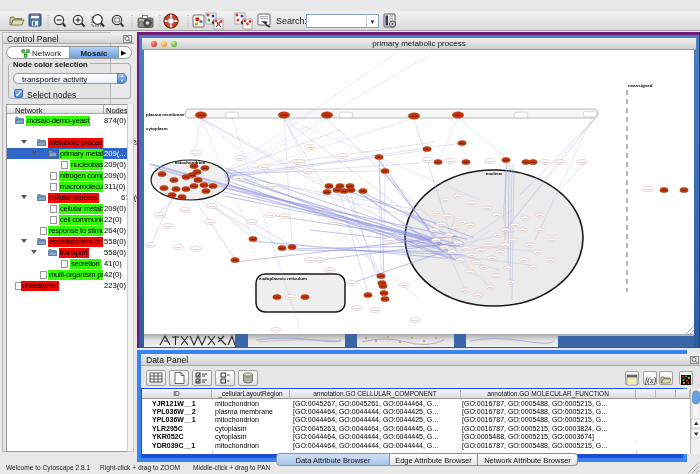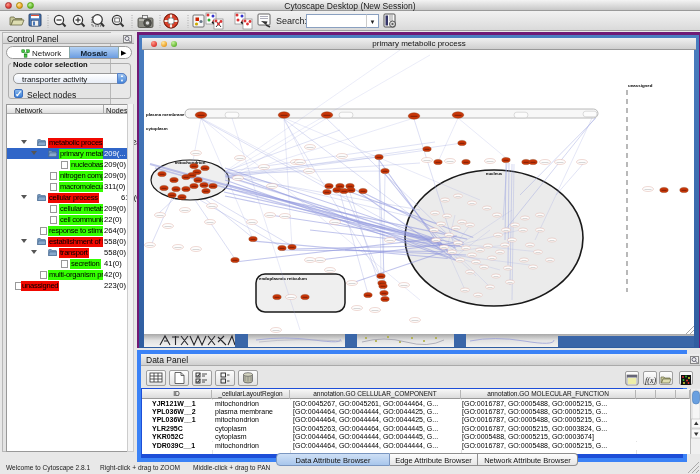--- a/index.html
+++ b/index.html
@@ -63,26 +63,20 @@
 .dcell{position:absolute;top:0;overflow:hidden;height:8.4px;}
 #dscroll{left:549px;top:35px;width:11px;height:65px;background:#f0f0f0;border-left:1px solid #bbb;}
 
 .btab{position:absolute;top:0;height:13px;z-index:6;font-size:7.5px;line-height:13px;text-align:center;color:#111;border:1px solid #8f8f8f;background:linear-gradient(#fdfdfd,#e6e6e6);}
 
 #statusbar{left:0;top:462px;width:700px;height:12px;z-index:1;font-size:6.6px;color:#222;}
 </style></head>
 <body>
 <div id="win">
 
-  <div id="titlebar" class="abs">
-    <div class="light abs" style="left:5px;background:radial-gradient(circle at 35% 30%,#ff9a8a,#e3433b 60%,#b02020);border:0.5px solid #a33;"></div>
-    <div class="light abs" style="left:16px;background:radial-gradient(circle at 35% 30%,#ffe9a0,#f0a832 60%,#c07d10);border:0.5px solid #a80;"></div>
-    <div class="light abs" style="left:27px;background:radial-gradient(circle at 35% 30%,#c6f0a0,#6fc03c 60%,#3f8a1a);border:0.5px solid #5a1;"></div>
-    <div id="title" class="abs">Cytoscape Desktop (New Session)</div>
-  </div>
 
   <div id="toolbar" class="abs">
     <svg class="abs" style="left:0;top:0" width="700" height="20" viewBox="0 0 700 20">
 
       <g transform="translate(10,4)">
         <path d="M0 10 L0 3 Q0 2 1 2 L4 2 L5 3.5 L12 3.5 L12 5 L3 5 L1.2 10 Z" fill="#c8c89a" stroke="#6b6b45" stroke-width="0.8"></path>
         <path d="M1.2 10 L3.2 5 L14 5 L12 10 Z" fill="#dedeb2" stroke="#6b6b45" stroke-width="0.8"></path>
       </g>
 
       <g transform="translate(29,3)">
@@ -209,20 +203,28 @@
         <span>transporter activity</span>
         <div id="combostep">▲<br>▼</div>
       </div>
     <div id="checkbox" class="abs">✓</div>
     <div id="checklbl" class="abs">Select nodes</div>
     <div id="tree" class="abs">
       <div id="treehead" class="abs">
           <span style="position:absolute;left:8px;top:0.5px;">Network</span>
           <span style="position:absolute;left:99px;top:0.5px;">Nodes</span>
           <i style="position:absolute;left:96px;top:0;height:9px;border-left:1px solid #aaa;"></i>
+        </div>
+      <div class="trow" style="top:10px;">
+          <svg class="folder" style="left:8px;" width="10" height="8" viewBox="0 0 10 8">
+            <path d="M0.5 7.5 L0.5 1.5 Q0.5 0.5 1.5 0.5 L3.5 0.5 L4.5 1.8 L9 1.8 Q9.5 1.8 9.5 2.6 L9.5 7.5 Z" fill="#7396bc" stroke="#3f618a" stroke-width="0.7"></path>
+            <path d="M0.5 7.5 L1.6 3.4 L10 3.4 L9.5 7.5 Z" fill="#88a9cc" stroke="#3f618a" stroke-width="0.6"></path>
+          </svg>
+          <span class="lbl grn" style="left:19px;max-width:77px;">mosaic-demo-yeast</span>
+          <span class="val" style="left:97px;">874(0)</span>
         </div>
       <div class="trow" style="top:32px;">
           <span class="tri" style="left:14px;"></span>
           <svg class="folder" style="left:30px;" width="10" height="8" viewBox="0 0 10 8">
             <path d="M0.5 7.5 L0.5 1.5 Q0.5 0.5 1.5 0.5 L3.5 0.5 L4.5 1.8 L9 1.8 Q9.5 1.8 9.5 2.6 L9.5 7.5 Z" fill="#7396bc" stroke="#3f618a" stroke-width="0.7"></path>
             <path d="M0.5 7.5 L1.6 3.4 L10 3.4 L9.5 7.5 Z" fill="#88a9cc" stroke="#3f618a" stroke-width="0.6"></path>
           </svg>
           <span class="lbl red" style="left:41px;max-width:55px;">metabolic process</span>
           <span class="val" style="left:97px;margin-left:28px;">280(0)</span>
         </div>

